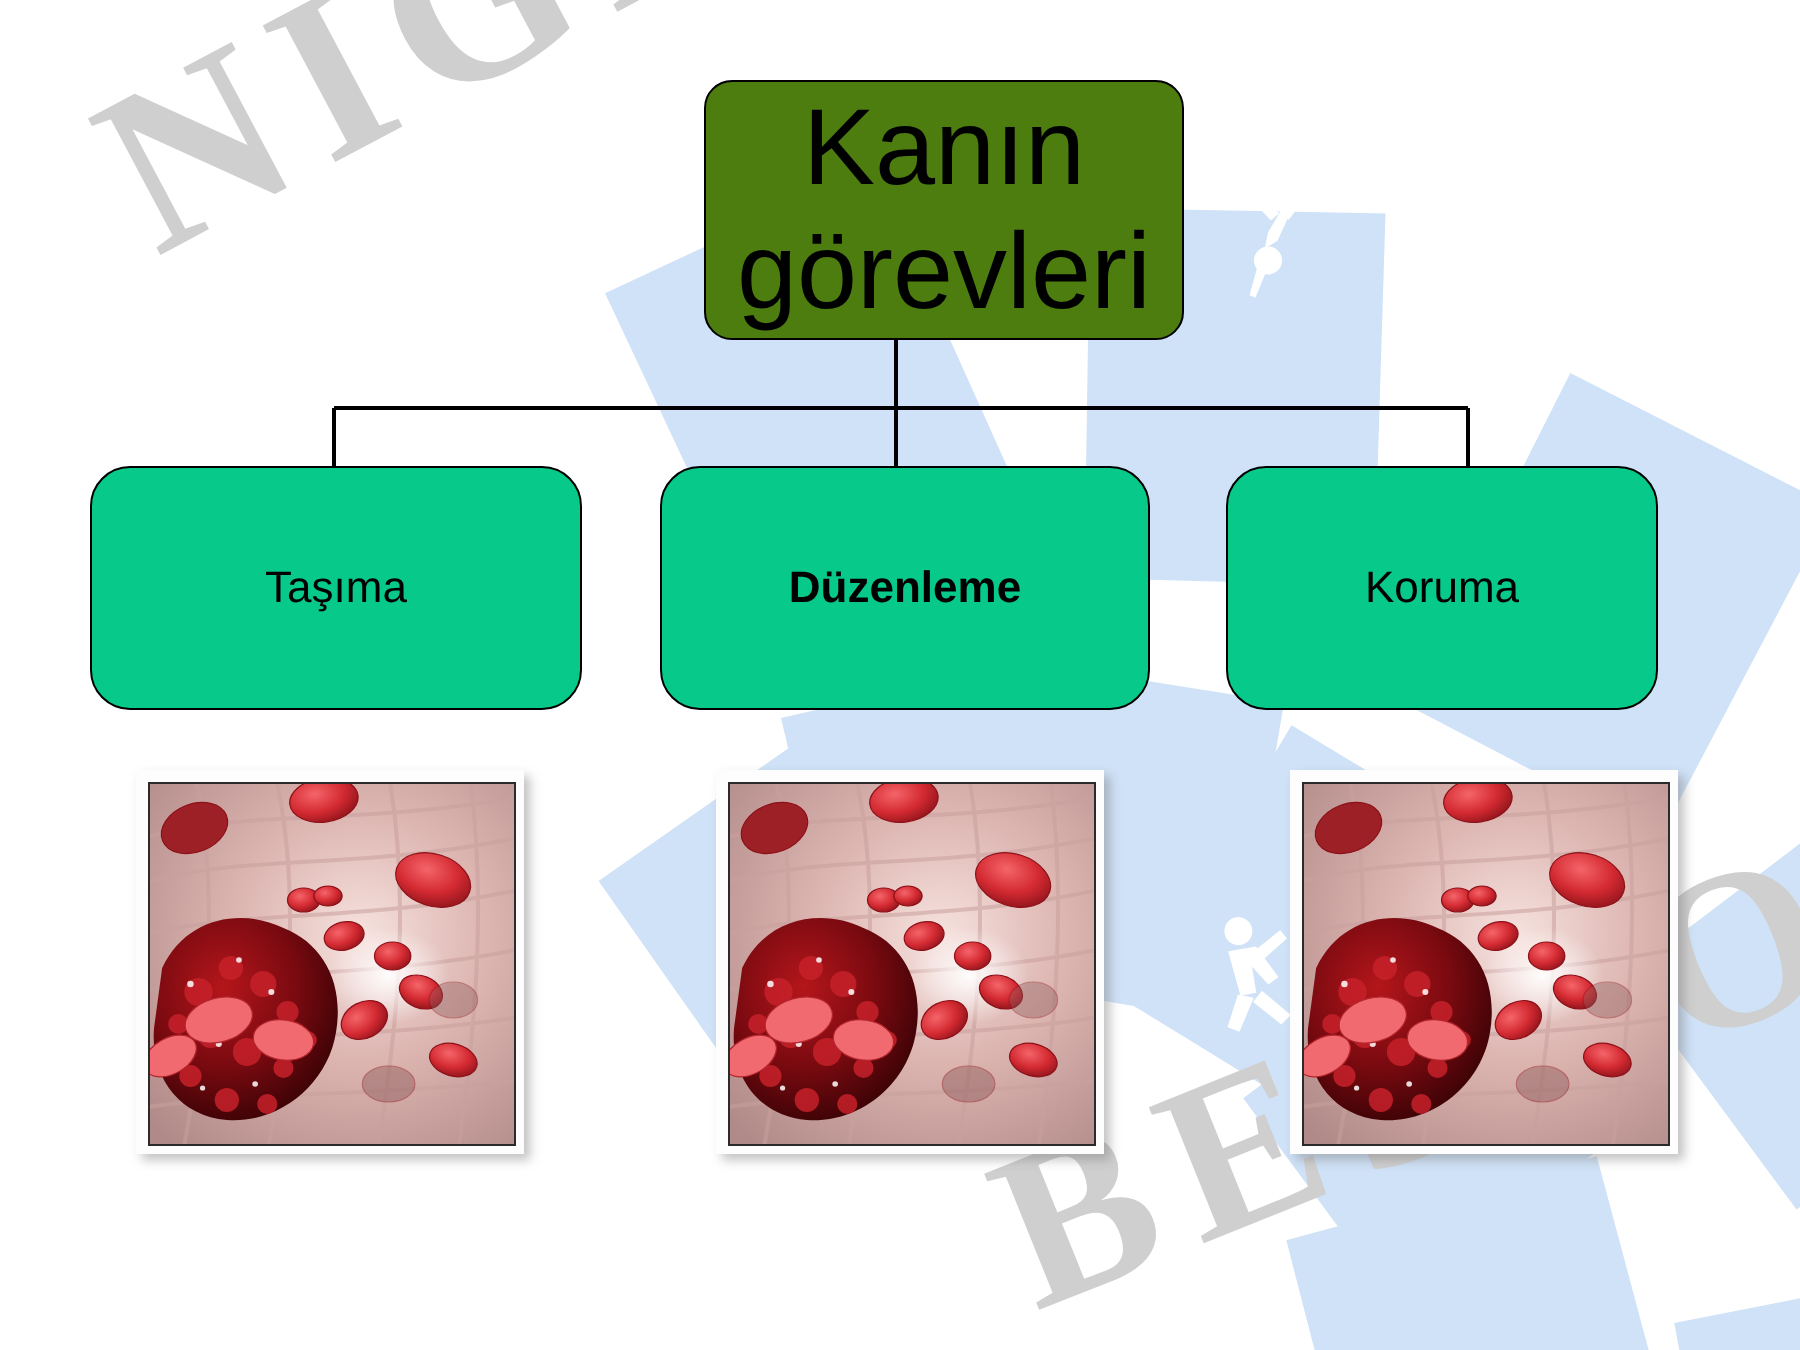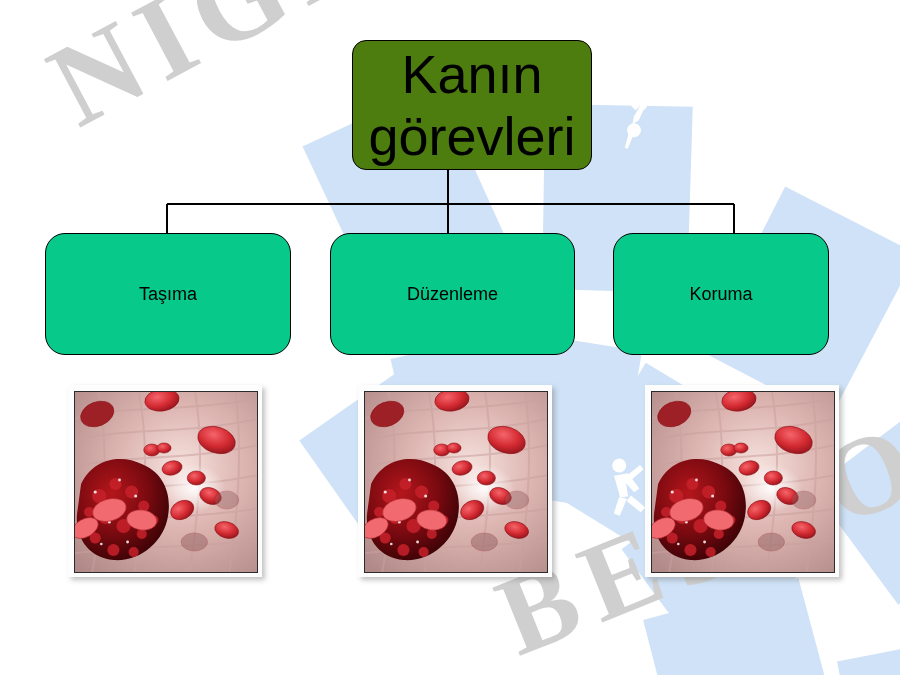--- a/index.html
+++ b/index.html
@@ -57,26 +57,26 @@
     line-height:62px;
     font-weight:400;
     overflow:visible;
     margin-left:24px;
   }
   #root-label{display:block;width:300px;}
 
   .leaf{
     background:#06c98a;
     border-radius:20px;
-    font-size:18px;
+    font-size:22px;
     height:122px;
     top:233px;
   }
   #leaf-0{left:45px;width:246px;}
-  #leaf-1{left:330px;width:245px;}
+  #leaf-1{left:330px;width:245px;font-weight:bold;}
   #leaf-2{left:613px;width:216px;}
 
   
   .photo-frame{
     position:absolute;
     top:385px;
     background:#fdfdfd;
     padding:6px;
     box-sizing:border-box;
     box-shadow:3px 3px 5px rgba(120,120,120,0.45);

